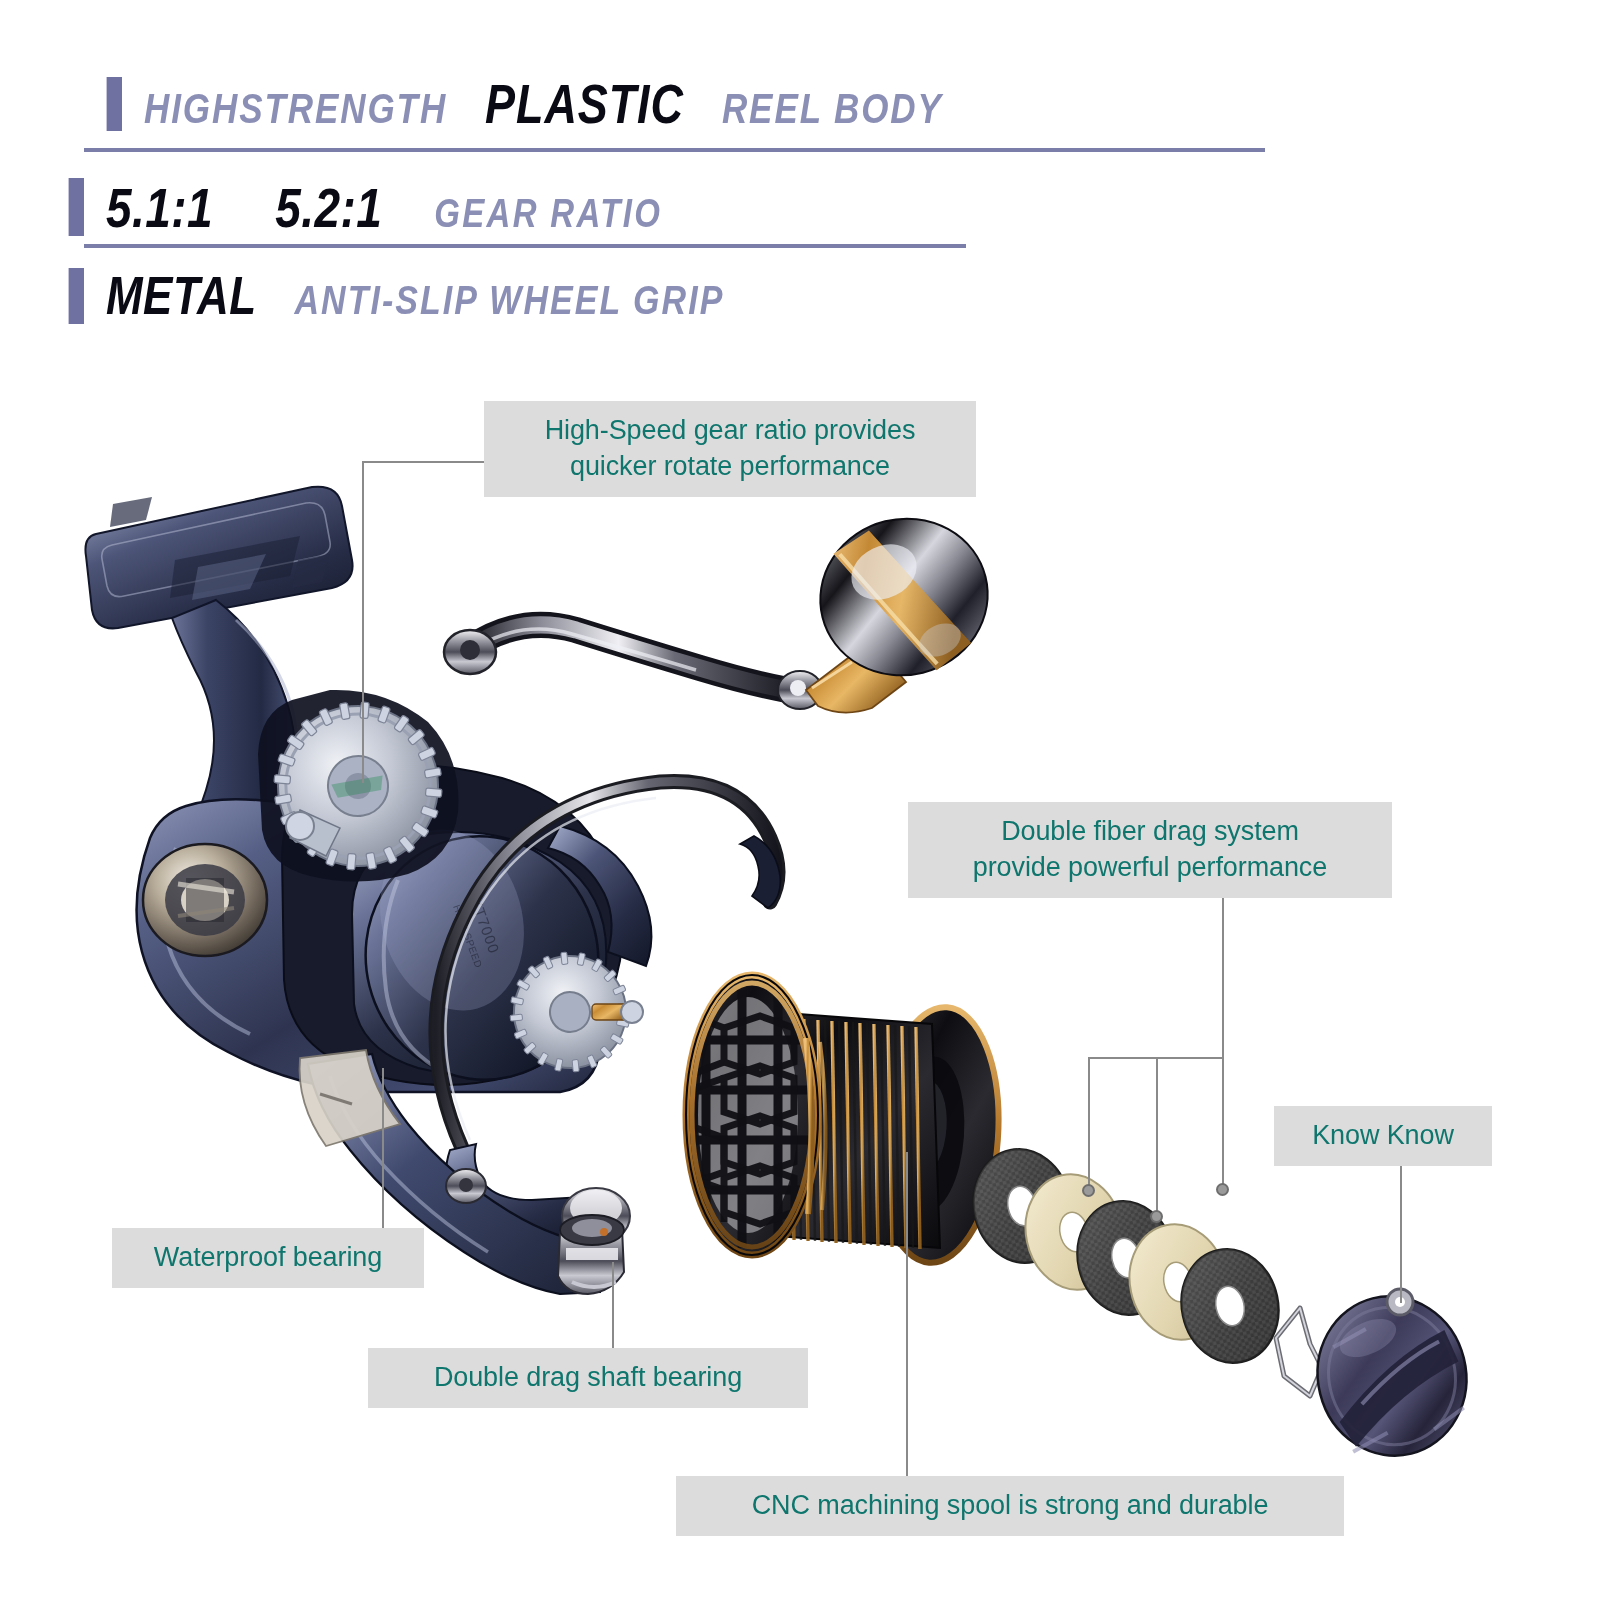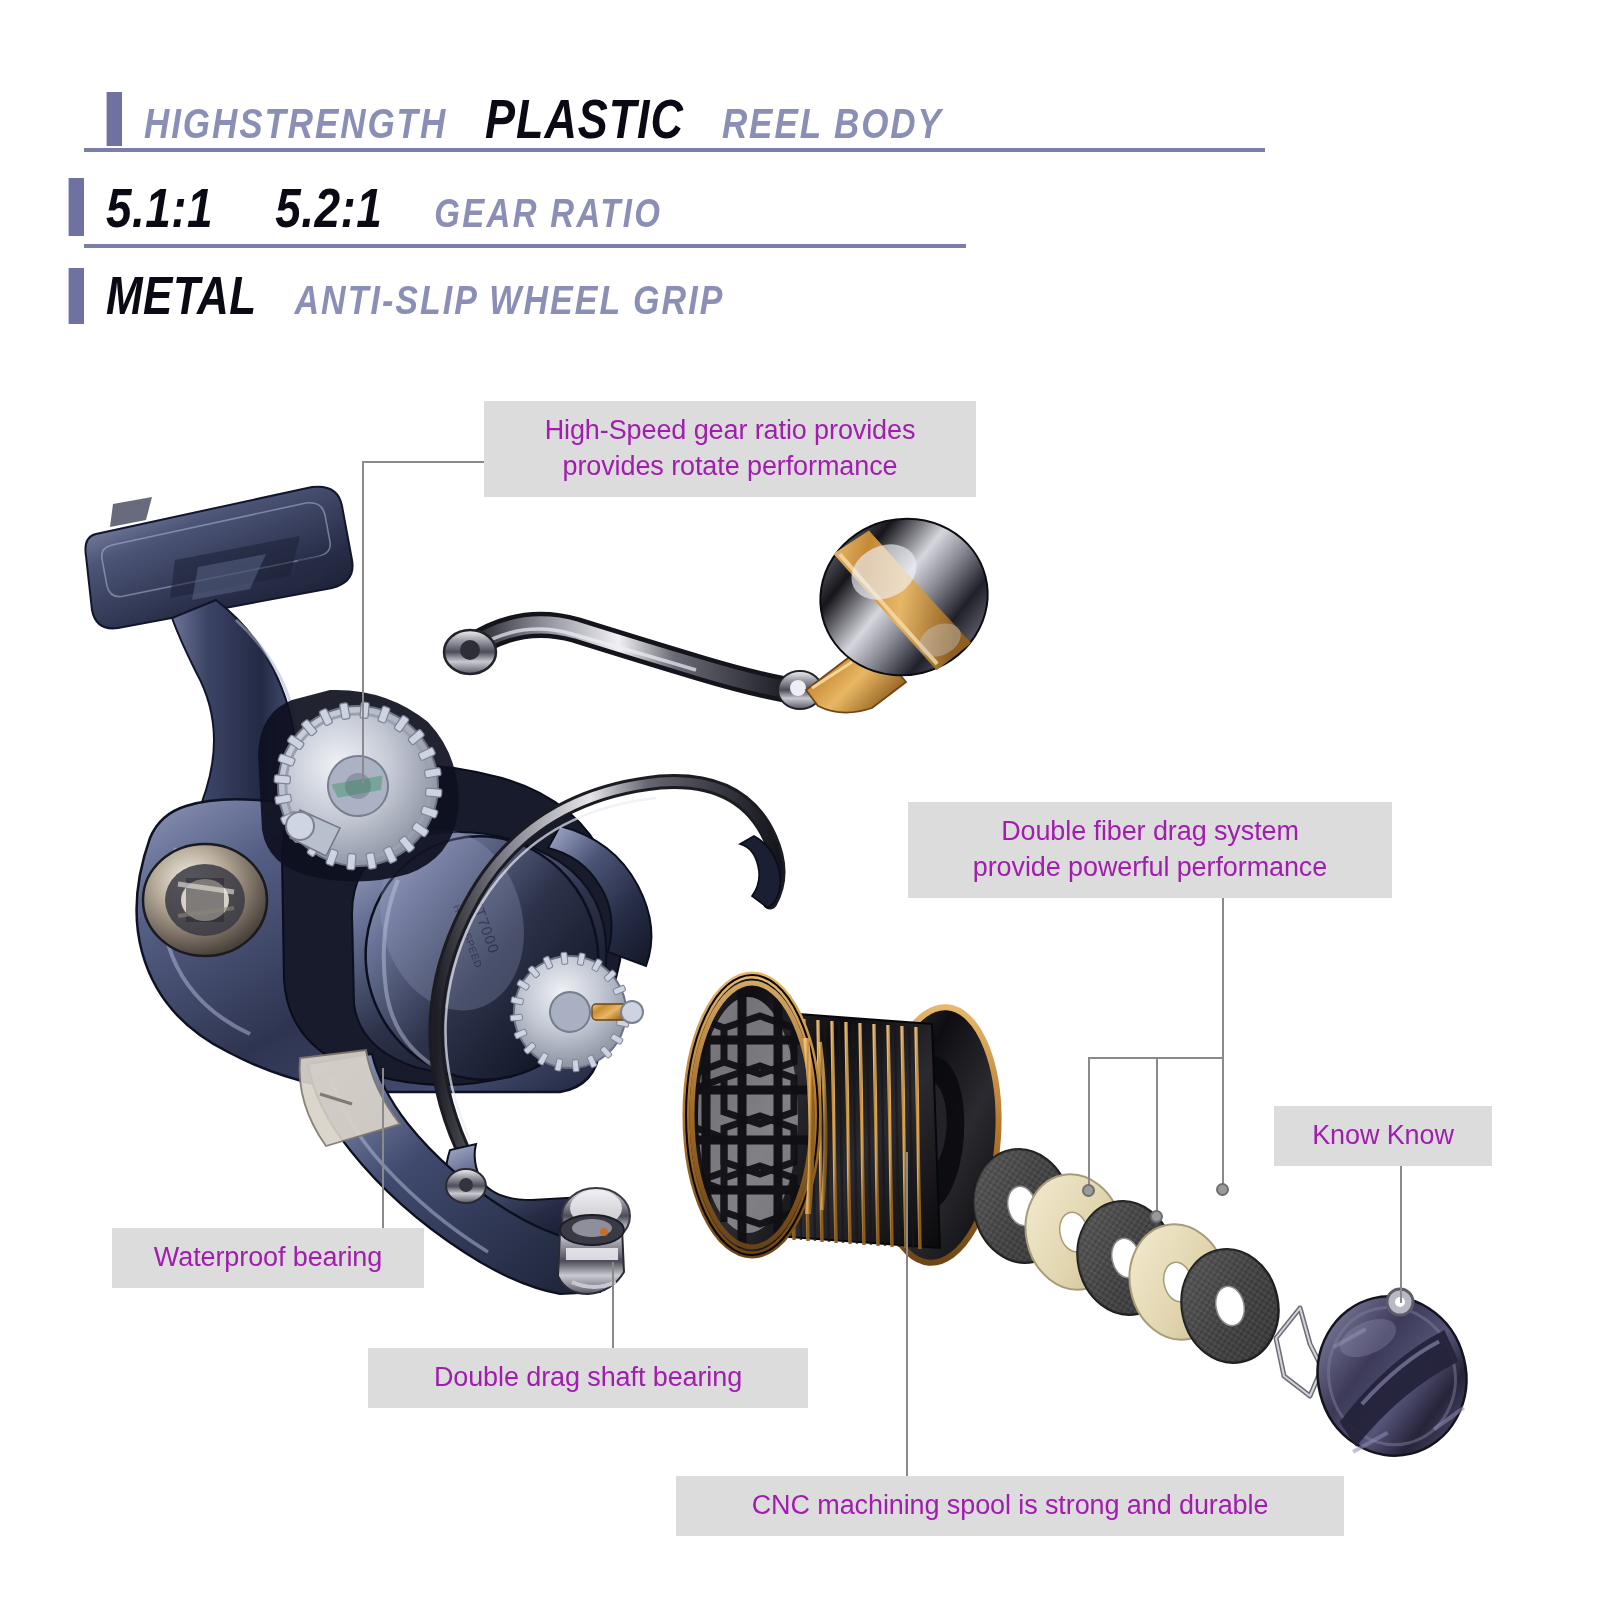--- a/index.html
+++ b/index.html
@@ -40,21 +40,21 @@
     font-weight: 700;
     font-style: italic;
     letter-spacing: 0.055em;
     line-height: 1;
     transform: scaleY(1.22);
     transform-origin: left center;
   }
   .sp-accent { color: #0a0a14; }
   .sp-muted  { color: #8b8fb5; }
 
-  #row1 { top: 92px; height: 54px; padding-left: 38px; }
+  #row1 { top: 77px; height: 54px; padding-left: 38px; }
   #row1 .spec-bar { height: 54px; }
   #row1 .spec-text { font-size: 35px; }
   #row1 .big { font-size: 45px; letter-spacing: 0.02em; }
 
   #row2 { top: 178px; height: 58px; }
   #row2 .spec-bar { height: 58px; }
   #row2 .spec-text { font-size: 46px; letter-spacing: 0.01em; }
   #row2 .lbl { font-size: 33px; letter-spacing: 0.07em; }
 
   #row3 { top: 268px; height: 56px; justify-content: center; }
@@ -72,21 +72,21 @@
     background: #7b7ea8;
     left: 84px;
   }
   #ul1 { top: 148px; width: 1181px; }
   #ul2 { top: 244px; width: 882px; }
 
   
   .callout {
     position: absolute;
     background: #dcdcdc;
-    color: #a21caf;
+    color: #0f766e;
     font-size: 27px;
     line-height: 1.34;
     text-align: center;
     padding: 11px 16px 13px 16px;
     font-family: "Liberation Sans", sans-serif;
     letter-spacing: -0.1px;
   }
 
   
   .lead {
@@ -568,21 +568,21 @@
   <div class="lead lead-v" style="left:1222px; top:1057px; height:132px;"></div>
 
   <div class="dot" style="left:1082px; top:1184px;"></div>
   <div class="dot" style="left:1150px; top:1210px;"></div>
   <div class="dot" style="left:1216px; top:1183px;"></div>
 
   <div class="lead lead-v" style="left:1400px; top:1163px; height:140px;"></div>
 
   <div class="callout" style="left:484px; top:401px; width:492px;">
     <span>High-Speed gear ratio provides</span><br>
-    <span>provides rotate performance</span>
+    <span>quicker rotate performance</span>
   </div>
 
   <div class="callout" style="left:908px; top:802px; width:484px;">
     <span>Double fiber drag system</span><br>
     <span>provide powerful performance</span>
   </div>
 
   <div class="callout" style="left:112px; top:1228px; width:312px;">
     <span>Waterproof bearing</span>
   </div>

